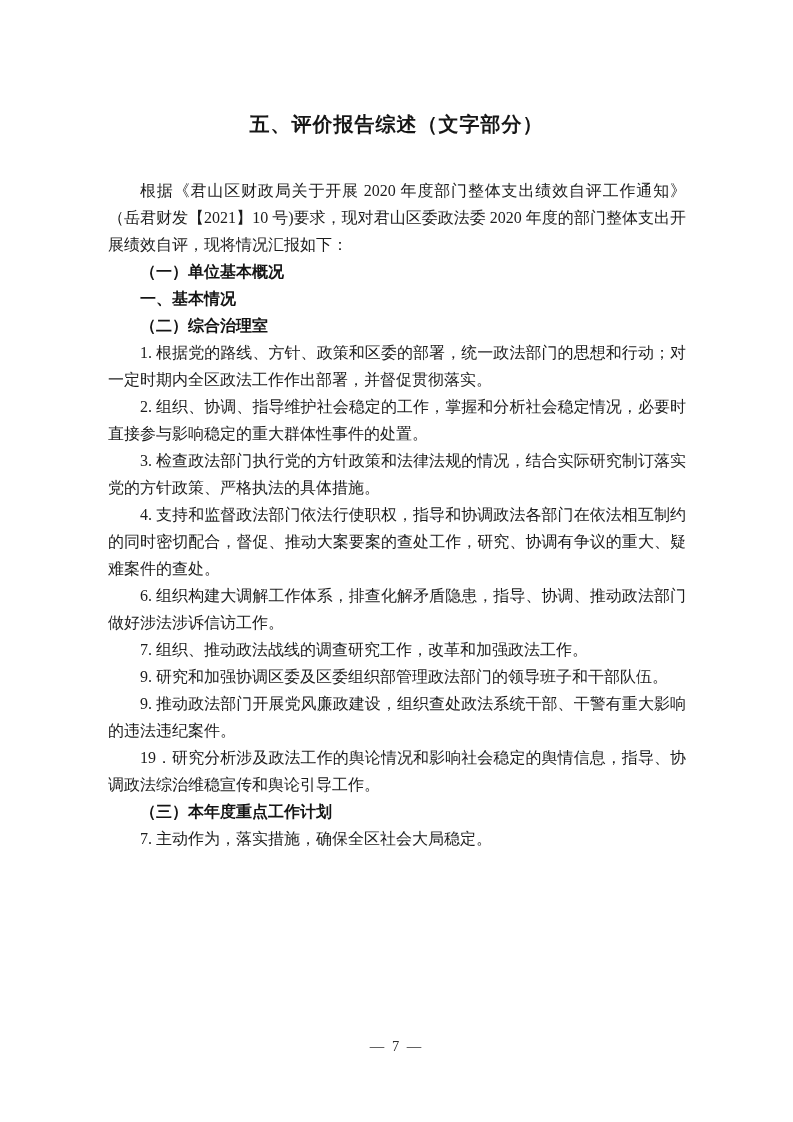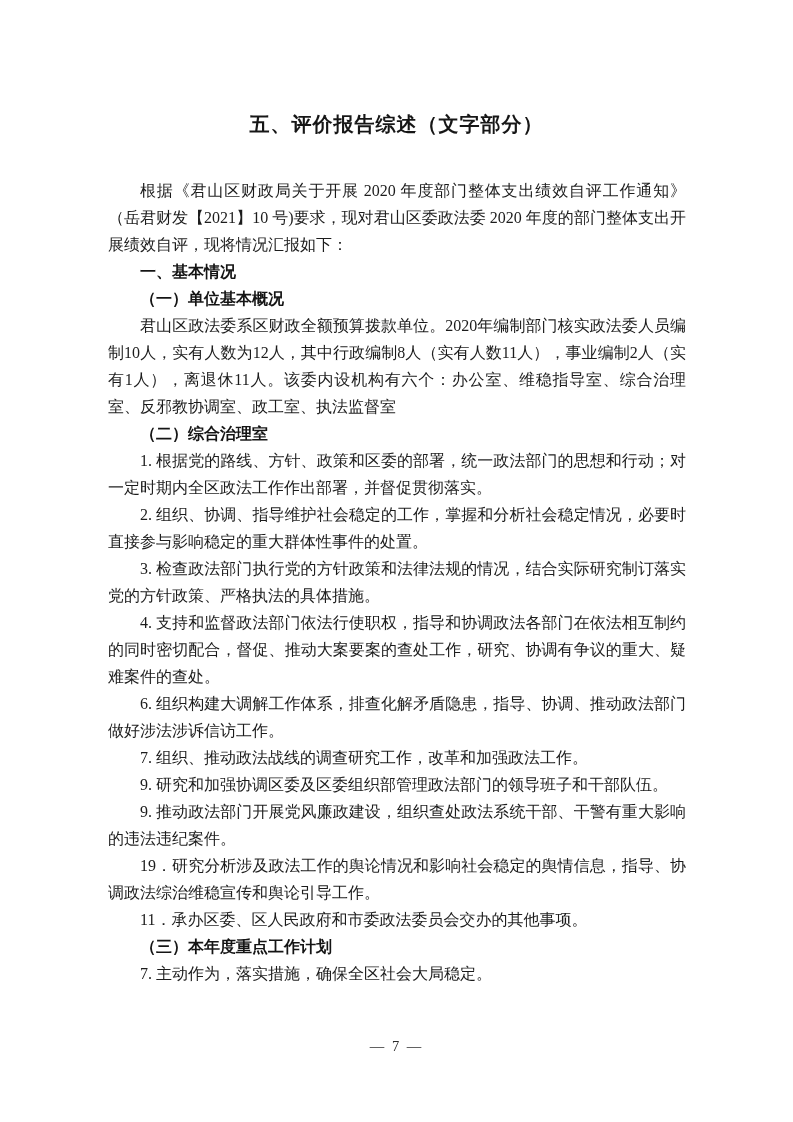--- a/index.html
+++ b/index.html
@@ -72,32 +72,30 @@
   }
 </style>
 </head>
 <body>
 
 <div class="page">
   <div class="doc-title">五、评价报告综述（文字部分）</div>
 
   <div class="content">
       <div class="block body">根据《君山区财政局关于开展 2020 年度部门整体支出绩效自评工作通知》（岳君财发【2021】10 号)要求，现对君山区委政法委 2020 年度的部门整体支出开展绩效自评，现将情况汇报如下：</div>
+      <div class="block h2">（一）单位基本概况</div>
       <div class="block h1">一、基本情况</div>
-      <div class="block h2">（一）单位基本概况</div>
-      <div class="block body">君山区政法委系区财政全额预算拨款单位。2020年编制部门核实政法委人员编制10人，实有人数为12人，其中行政编制8人（实有人数11人），事业编制2人（实有1人），离退休11人。该委内设机构有六个：办公室、维稳指导室、综合治理室、反邪教协调室、政工室、执法监督室</div>
       <div class="block h2">（二）综合治理室</div>
       <div class="block body">1. 根据党的路线、方针、政策和区委的部署，统一政法部门的思想和行动；对一定时期内全区政法工作作出部署，并督促贯彻落实。</div>
       <div class="block body">2. 组织、协调、指导维护社会稳定的工作，掌握和分析社会稳定情况，必要时直接参与影响稳定的重大群体性事件的处置。</div>
       <div class="block body">3. 检查政法部门执行党的方针政策和法律法规的情况，结合实际研究制订落实党的方针政策、严格执法的具体措施。</div>
       <div class="block body">4. 支持和监督政法部门依法行使职权，指导和协调政法各部门在依法相互制约的同时密切配合，督促、推动大案要案的查处工作，研究、协调有争议的重大、疑难案件的查处。</div>
       <div class="block body">6. 组织构建大调解工作体系，排查化解矛盾隐患，指导、协调、推动政法部门做好涉法涉诉信访工作。</div>
       <div class="block body">7. 组织、推动政法战线的调查研究工作，改革和加强政法工作。</div>
       <div class="block body">9. 研究和加强协调区委及区委组织部管理政法部门的领导班子和干部队伍。</div>
       <div class="block body">9. 推动政法部门开展党风廉政建设，组织查处政法系统干部、干警有重大影响的违法违纪案件。</div>
       <div class="block body">19．研究分析涉及政法工作的舆论情况和影响社会稳定的舆情信息，指导、协调政法综治维稳宣传和舆论引导工作。</div>
-      <div class="block body">11．承办区委、区人民政府和市委政法委员会交办的其他事项。</div>
       <div class="block h2">（三）本年度重点工作计划</div>
       <div class="block body">7. 主动作为，落实措施，确保全区社会大局稳定。</div>
     </div>
 
   <div class="footer">— 7 —</div>
 </div>
 
 </body></html>

